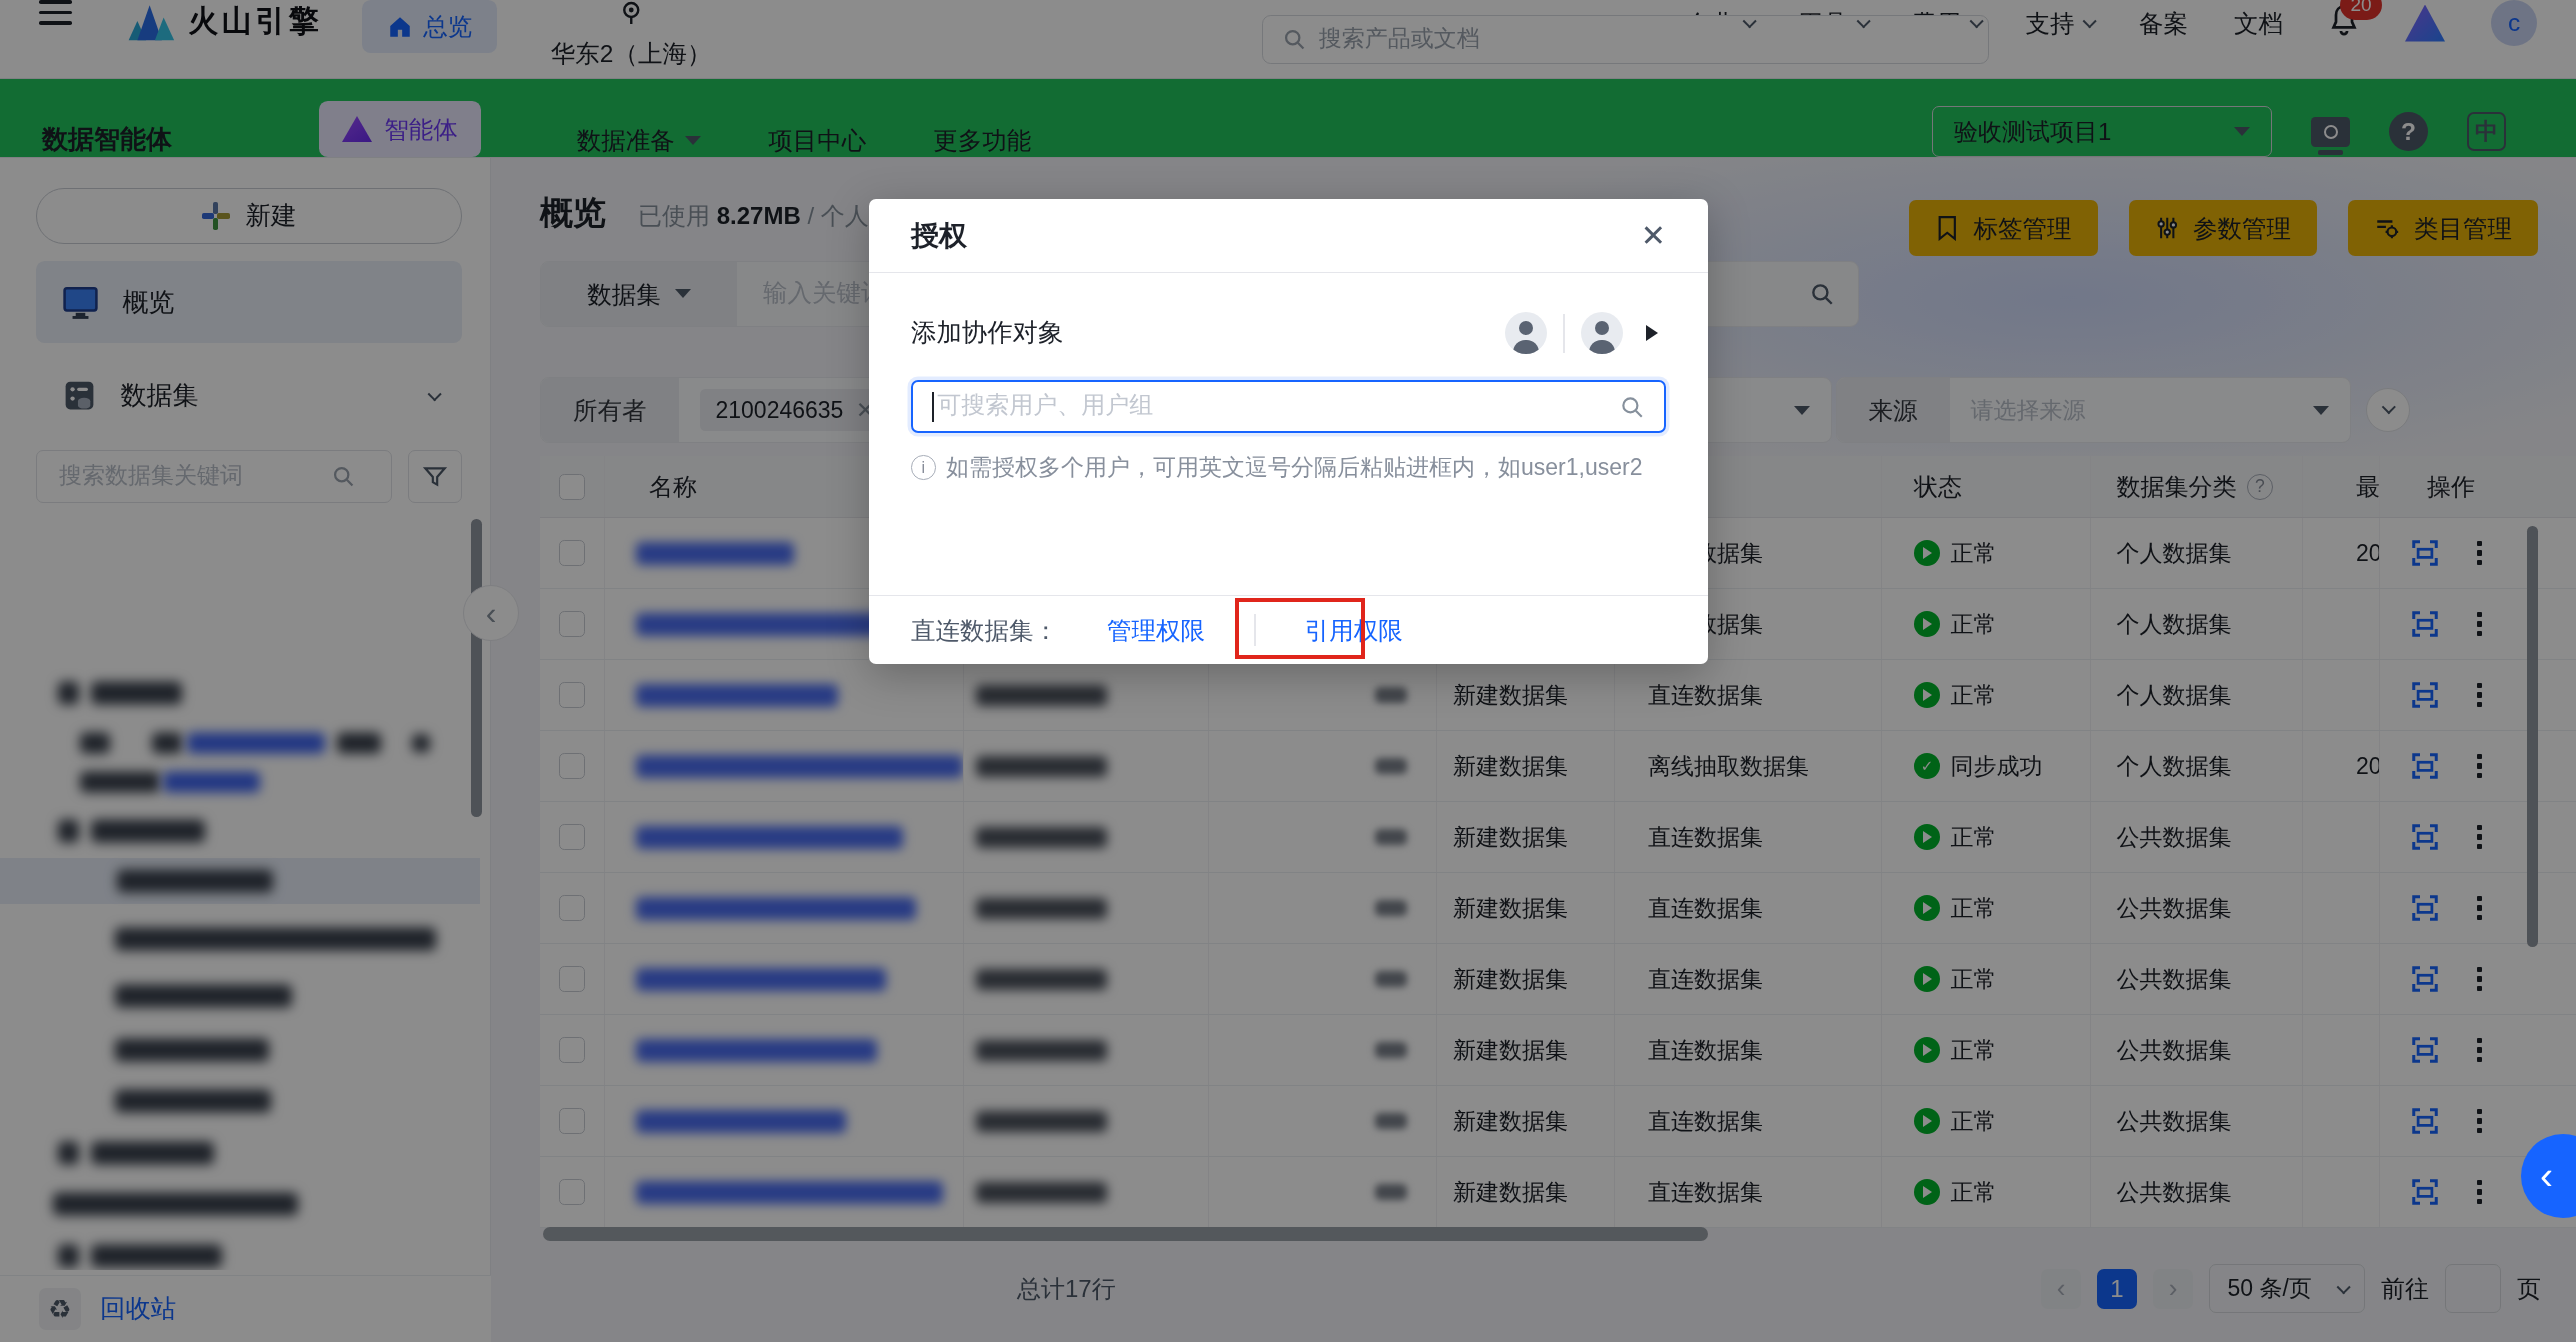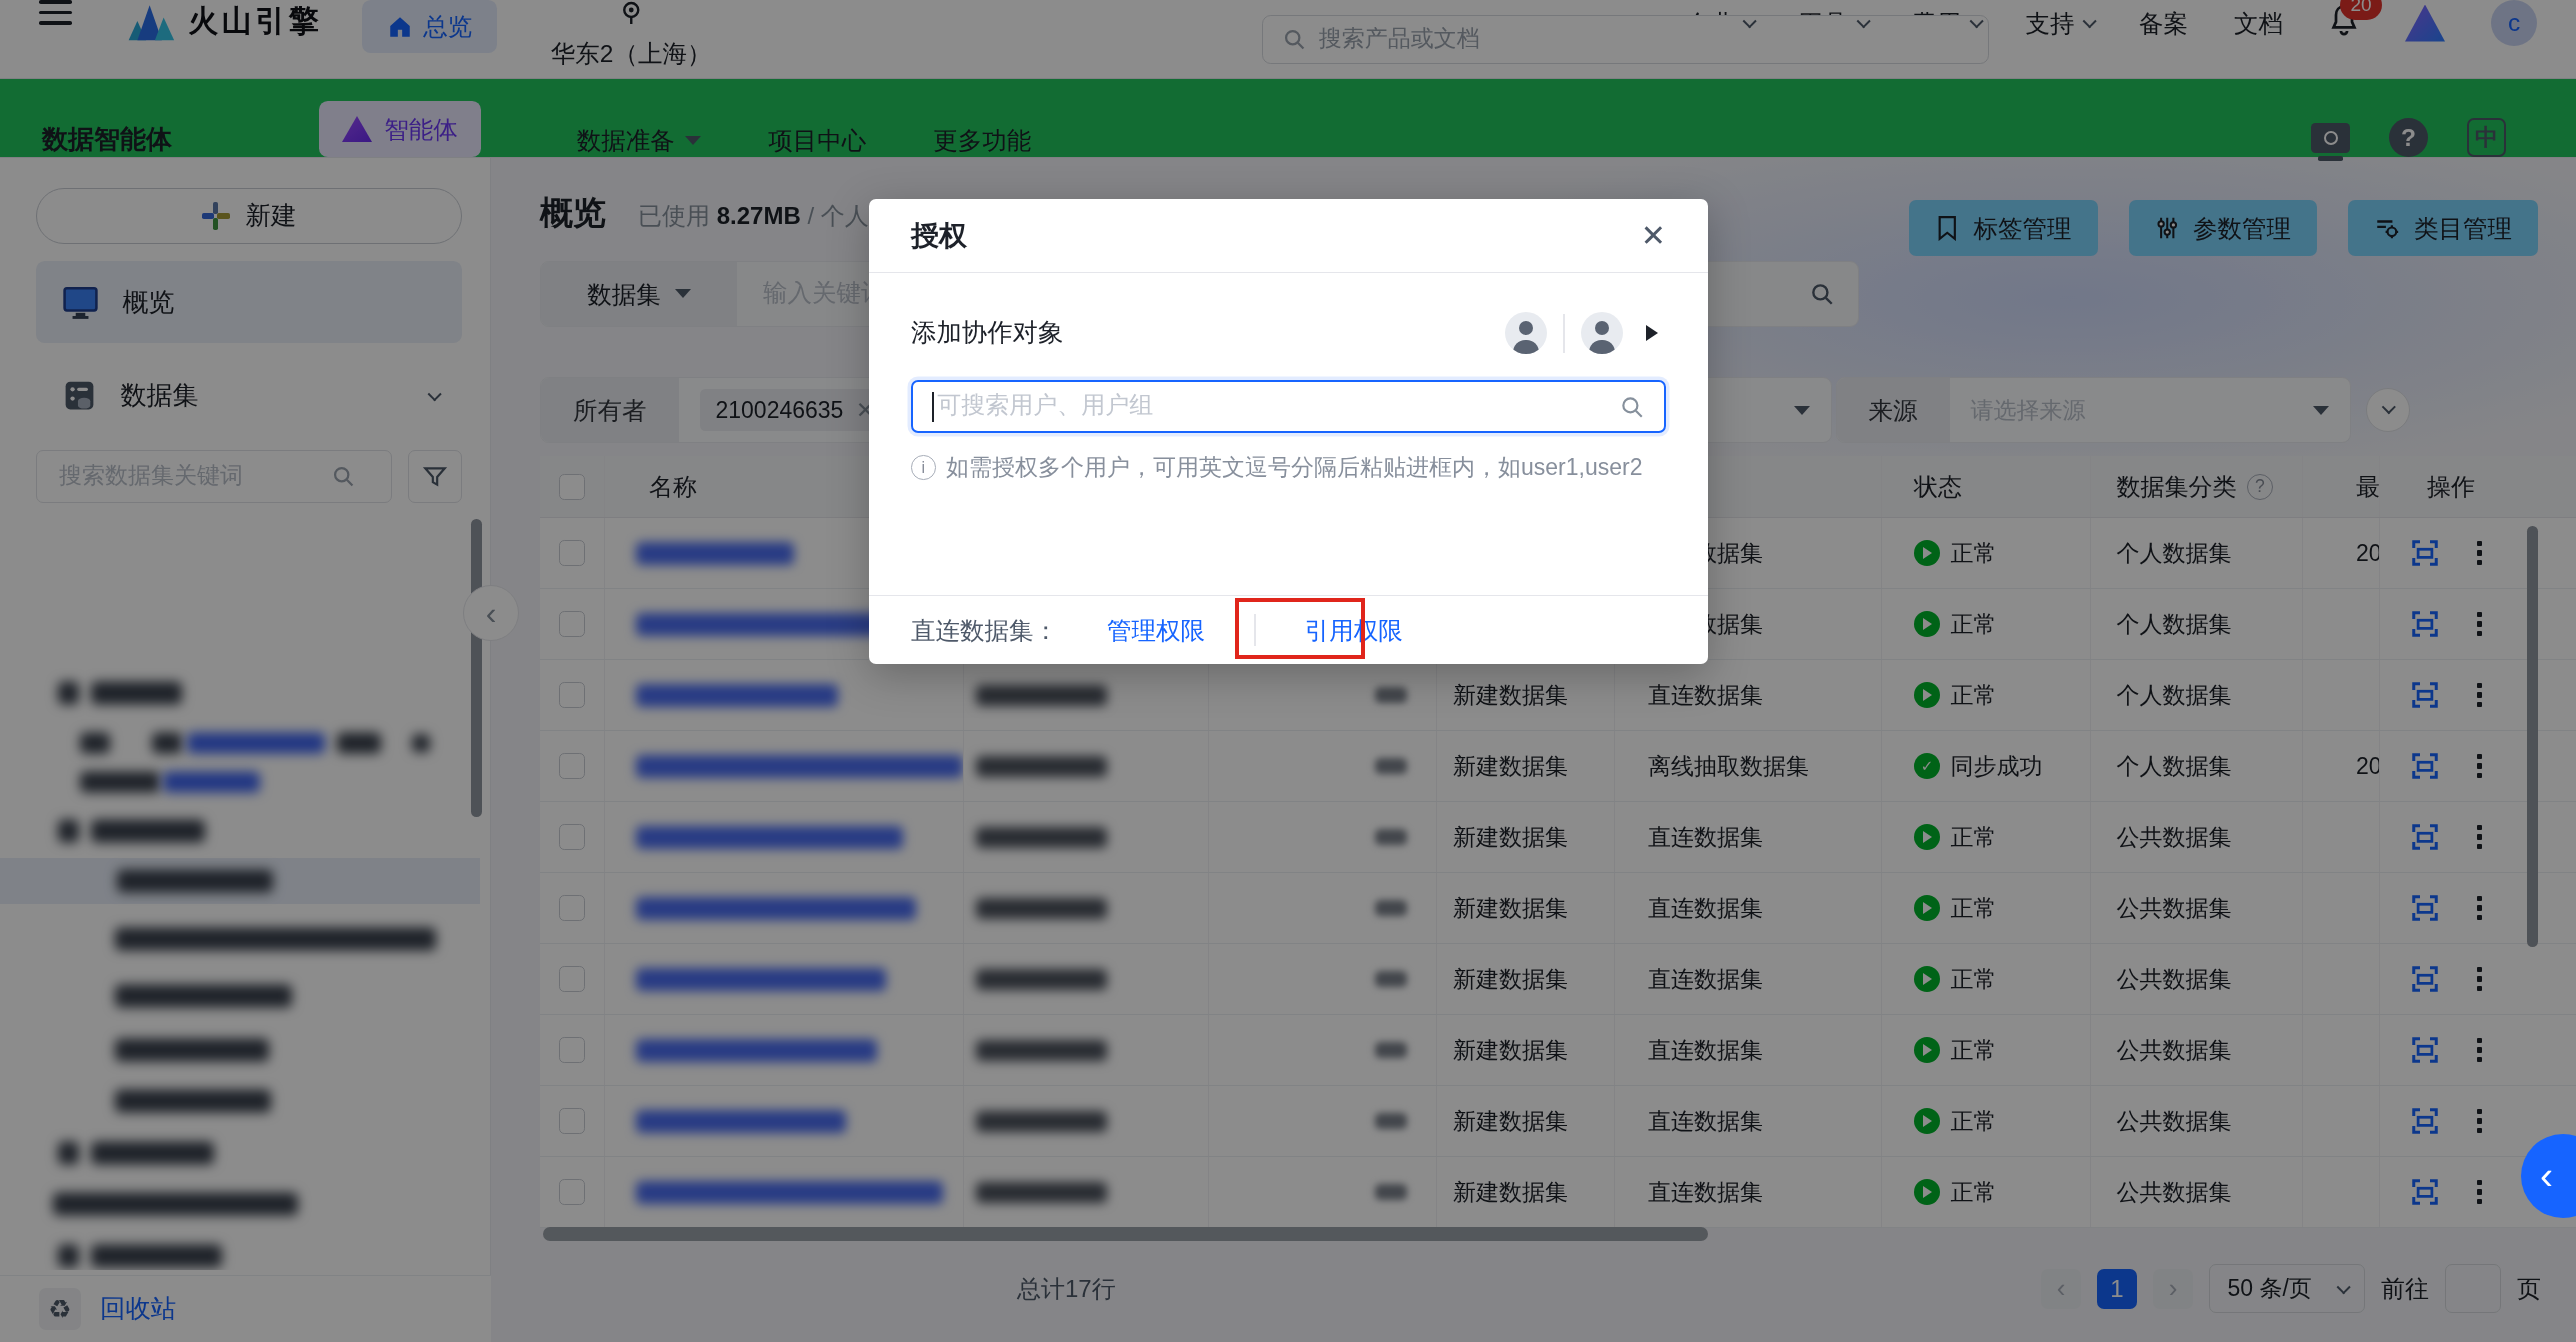--- a/index.html
+++ b/index.html
@@ -74,21 +74,21 @@
   .collapse-handle { position:absolute; left:463px; top:585px; width:56px; height:56px; background:#fff; border:0.9px solid #e5e6eb; border-radius:50%; z-index:6; display:flex; align-items:center; justify-content:center; color:#86909c; font-size:32px; cursor:pointer; }
 
   
   .main { position:absolute; left:491px; top:158px; right:0; bottom:0; background:#f2f3f7; }
   .main::before { content:""; position:absolute; left:789px; top:0; width:1314px; height:350px; background:radial-gradient(ellipse at 60% 40%, rgba(140,170,255,.35), rgba(140,170,255,0) 60%); pointer-events:none; }
   .main-header { position:absolute; left:49px; top:33px; display:flex; align-items:baseline; gap:32px; }
   .page-title { font-size:33px; font-weight:bold; }
   .usage { font-size:24px; color:#86909c; }
   .usage b { color:#1d2129; }
   .main-actions { position:absolute; right:38px; top:42px; display:flex; gap:31px; }
-  .m-btn { height:56px; padding:8px 26px; background:#7dd3fc; border-radius:7px; display:flex; align-items:center; gap:14px; font-size:24.5px; cursor:pointer; }
+  .m-btn { height:56px; padding:8px 26px; background:#eab308; border-radius:7px; display:flex; align-items:center; gap:14px; font-size:24.5px; cursor:pointer; }
 
   .search-ctrl { position:absolute; left:49px; top:103px; width:1319px; height:66px; background:#f6f7f9; border:0.9px solid #e8eaee; border-radius:8.8px; display:flex; align-items:center; overflow:hidden; }
   .seg { width:196px; height:100%; background:#e9ebf0; display:flex; align-items:center; justify-content:center; gap:14px; font-size:24.5px; cursor:pointer; }
   .search-ctrl input { flex:1; border:none; background:transparent; padding:0 26px; font-size:24.5px; }
   .search-ctrl input::placeholder { color:#b9bfc9; }
   .search-ctrl .sic { margin-right:23px; }
 
   .filter-row { position:absolute; left:49px; top:219px; display:flex; gap:1.8px; }
   .fctrl { height:66px; border-radius:8.8px; overflow:hidden; display:flex; background:#fafbfd; border:0.9px solid #e8eaee; }
   .fctrl .flabel { background:#e9ebf0; display:flex; align-items:center; padding:0 32px; font-size:24.5px; color:#33383f; }
@@ -261,20 +261,24 @@
         <span class="tri-down"></span>
       </span>
       <span class="subnav-tab">
         <span>项目中心</span>
       </span>
       <span class="subnav-tab">
         <span>更多功能</span>
       </span>
     </div>
   <div class="subnav-right">
+    <div class="proj-select">
+      <span>验收测试项目1</span>
+      <span class="tri-down"></span>
+    </div>
     <span class="icon-console">
         <span class="gear"></span>
       </span>
     <span class="icon-help">?</span>
     <span class="icon-lang">中</span>
   </div>
 </div>
 
 <div class="sidebar">
   <div class="new-btn">

